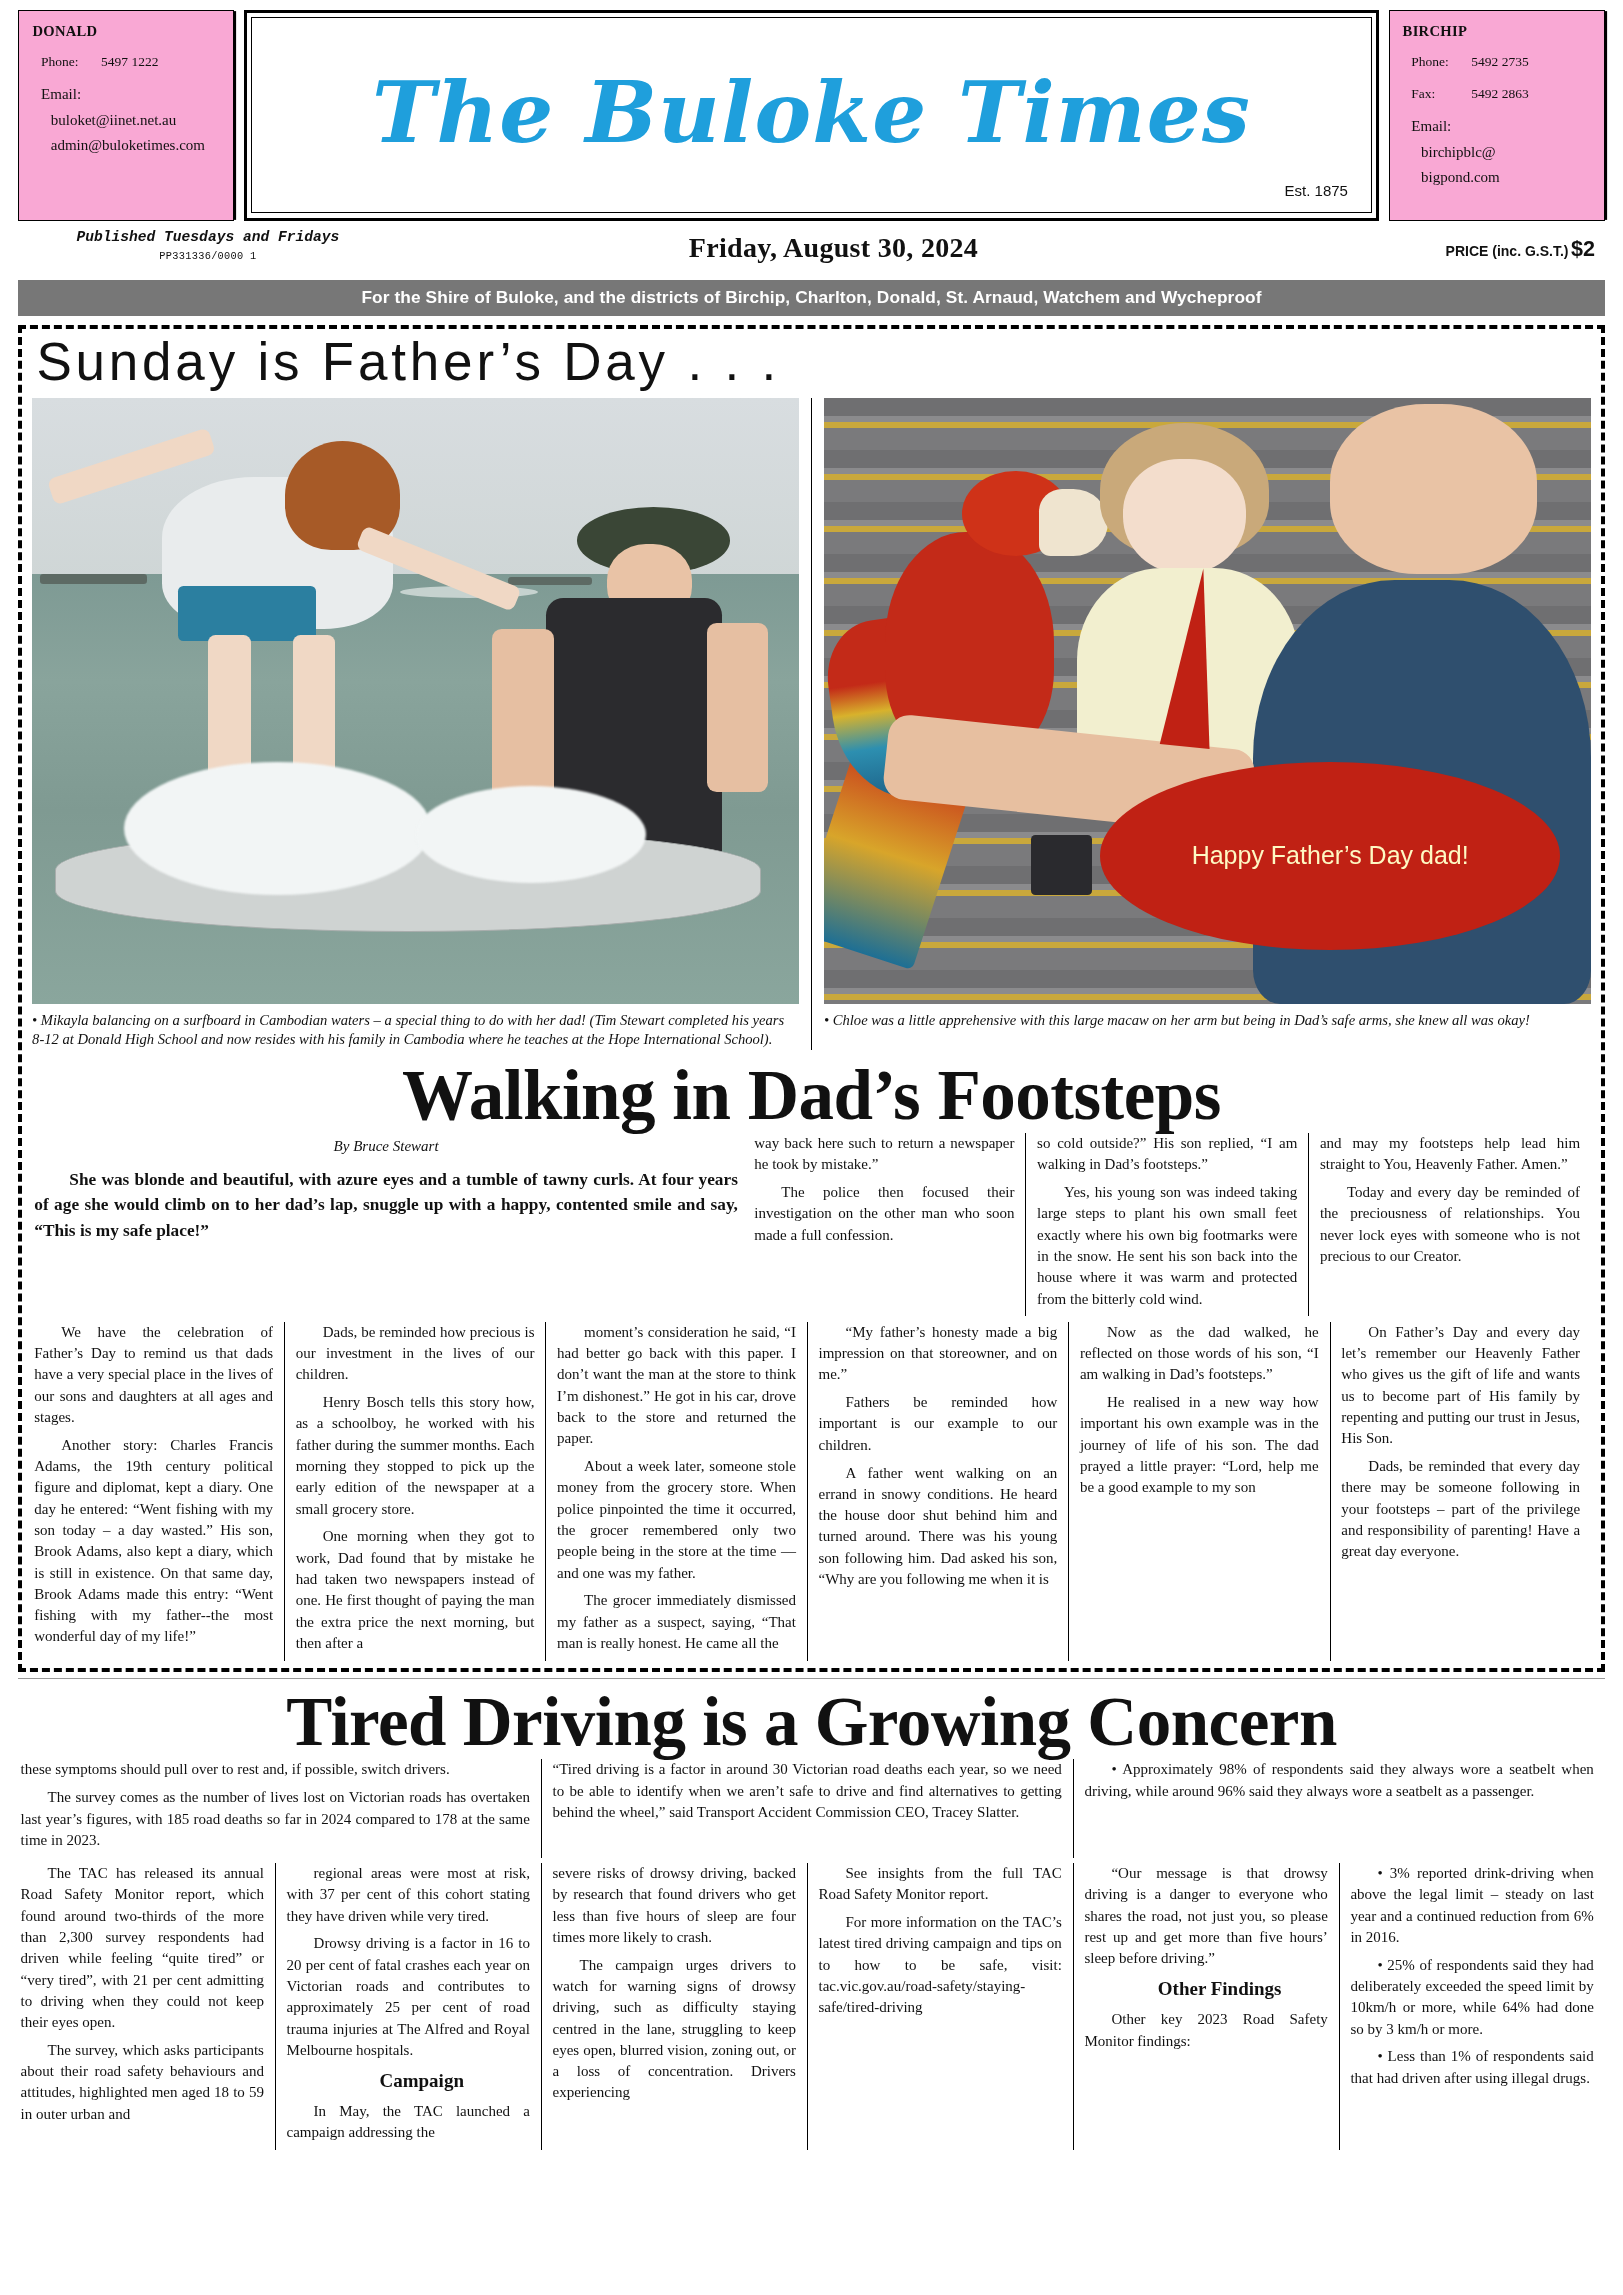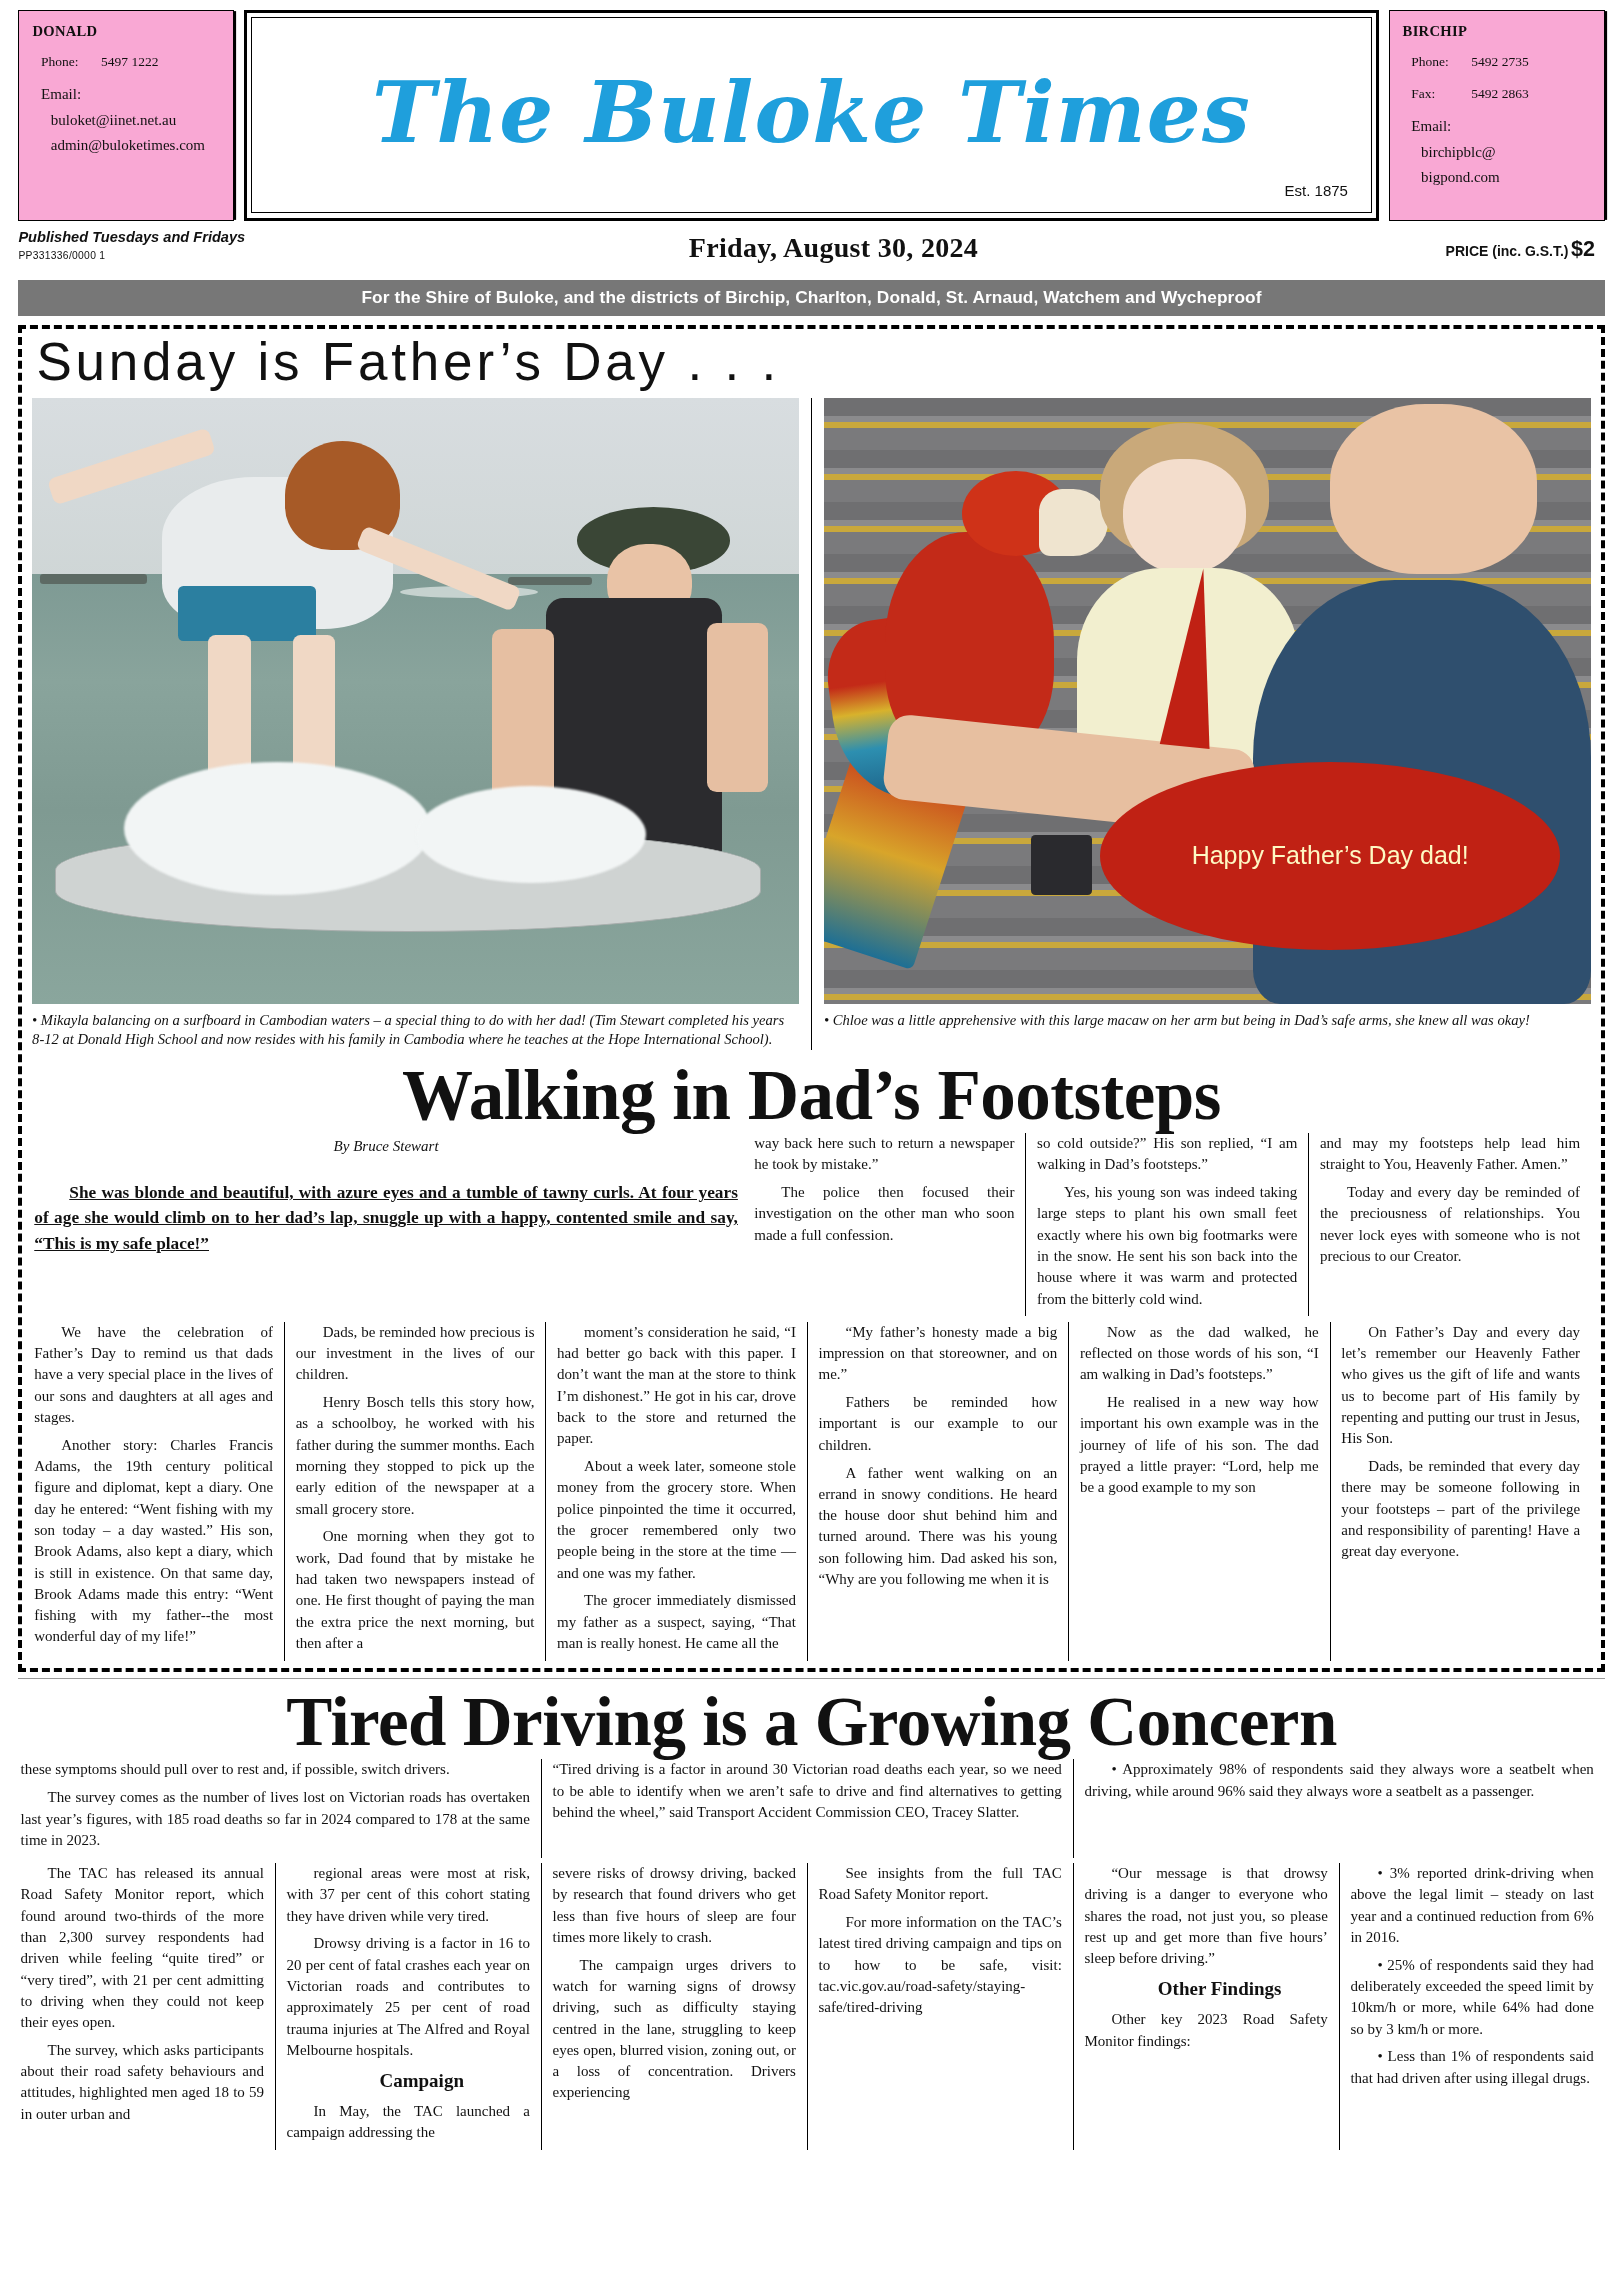--- a/index.html
+++ b/index.html
@@ -46,21 +46,21 @@
     white-space:nowrap;
   }
   .est {
     position:absolute; right:28px; bottom:18.4px;
     font-family:"Liberation Sans", sans-serif;
     font-size:15px; color:#111;
   }
 
   
   .strip { display:flex; align-items:flex-start; margin-top:8.7px; height:47px; }
-  .strip .left { width:379px; text-align:left; font-family:Liberation Sans, sans-serif; }
+  .strip .left { width:379px; text-align:center; font-family:Liberation Mono, monospace; }
   .strip .left .pub { font-size:14.6px; font-weight:bold; font-style:italic; }
   .strip .left .pp { font-size:10.3px; margin-top:4.3px; letter-spacing:0.3px; }
   .strip .mid { flex:1; text-align:center; }
   .strip .mid .date {
     font-family:"Liberation Serif", serif; font-weight:bold;
     font-size:28px; letter-spacing:0.3px; margin-top:2.2px;
   }
   .strip .right { width:335px; text-align:right; padding-right:9.7px; padding-top:6.5px;
     font-family:"Liberation Sans", sans-serif; font-weight:bold; }
   .strip .right .plabel { font-size:14px; }
@@ -145,23 +145,22 @@
 
   
   .art-head-1 {
     font-family:"Liberation Serif", serif; font-weight:bold;
     font-size:71px; text-align:center; letter-spacing:-0.5px;
     line-height:1.06; margin-top:7.6px;
   }
   .byline { text-align:center; font-style:italic; font-size:15px; margin-top:5.4px; }
   .lead {
     font-weight:bold; font-size:17.3px; line-height:1.45;
-    text-align:justify; text-indent:35px; margin-top:25px;
+    text-align:justify; text-indent:35px; margin-top:12px;
     padding:0 2.2px;
-    text-decoration:underline;
   }
   .lead-wrap { display:flex; }
   .lead-left { width:720px; padding-right:12px; }
   .lead-right { flex:1; display:flex; }
 
   .cols-6 { display:flex; margin-top:5.4px; }
   .col {
     flex:1; padding:0 10.8px;
     border-left:1.1px solid #000;
     font-size:15px; line-height:1.42; text-align:justify;

